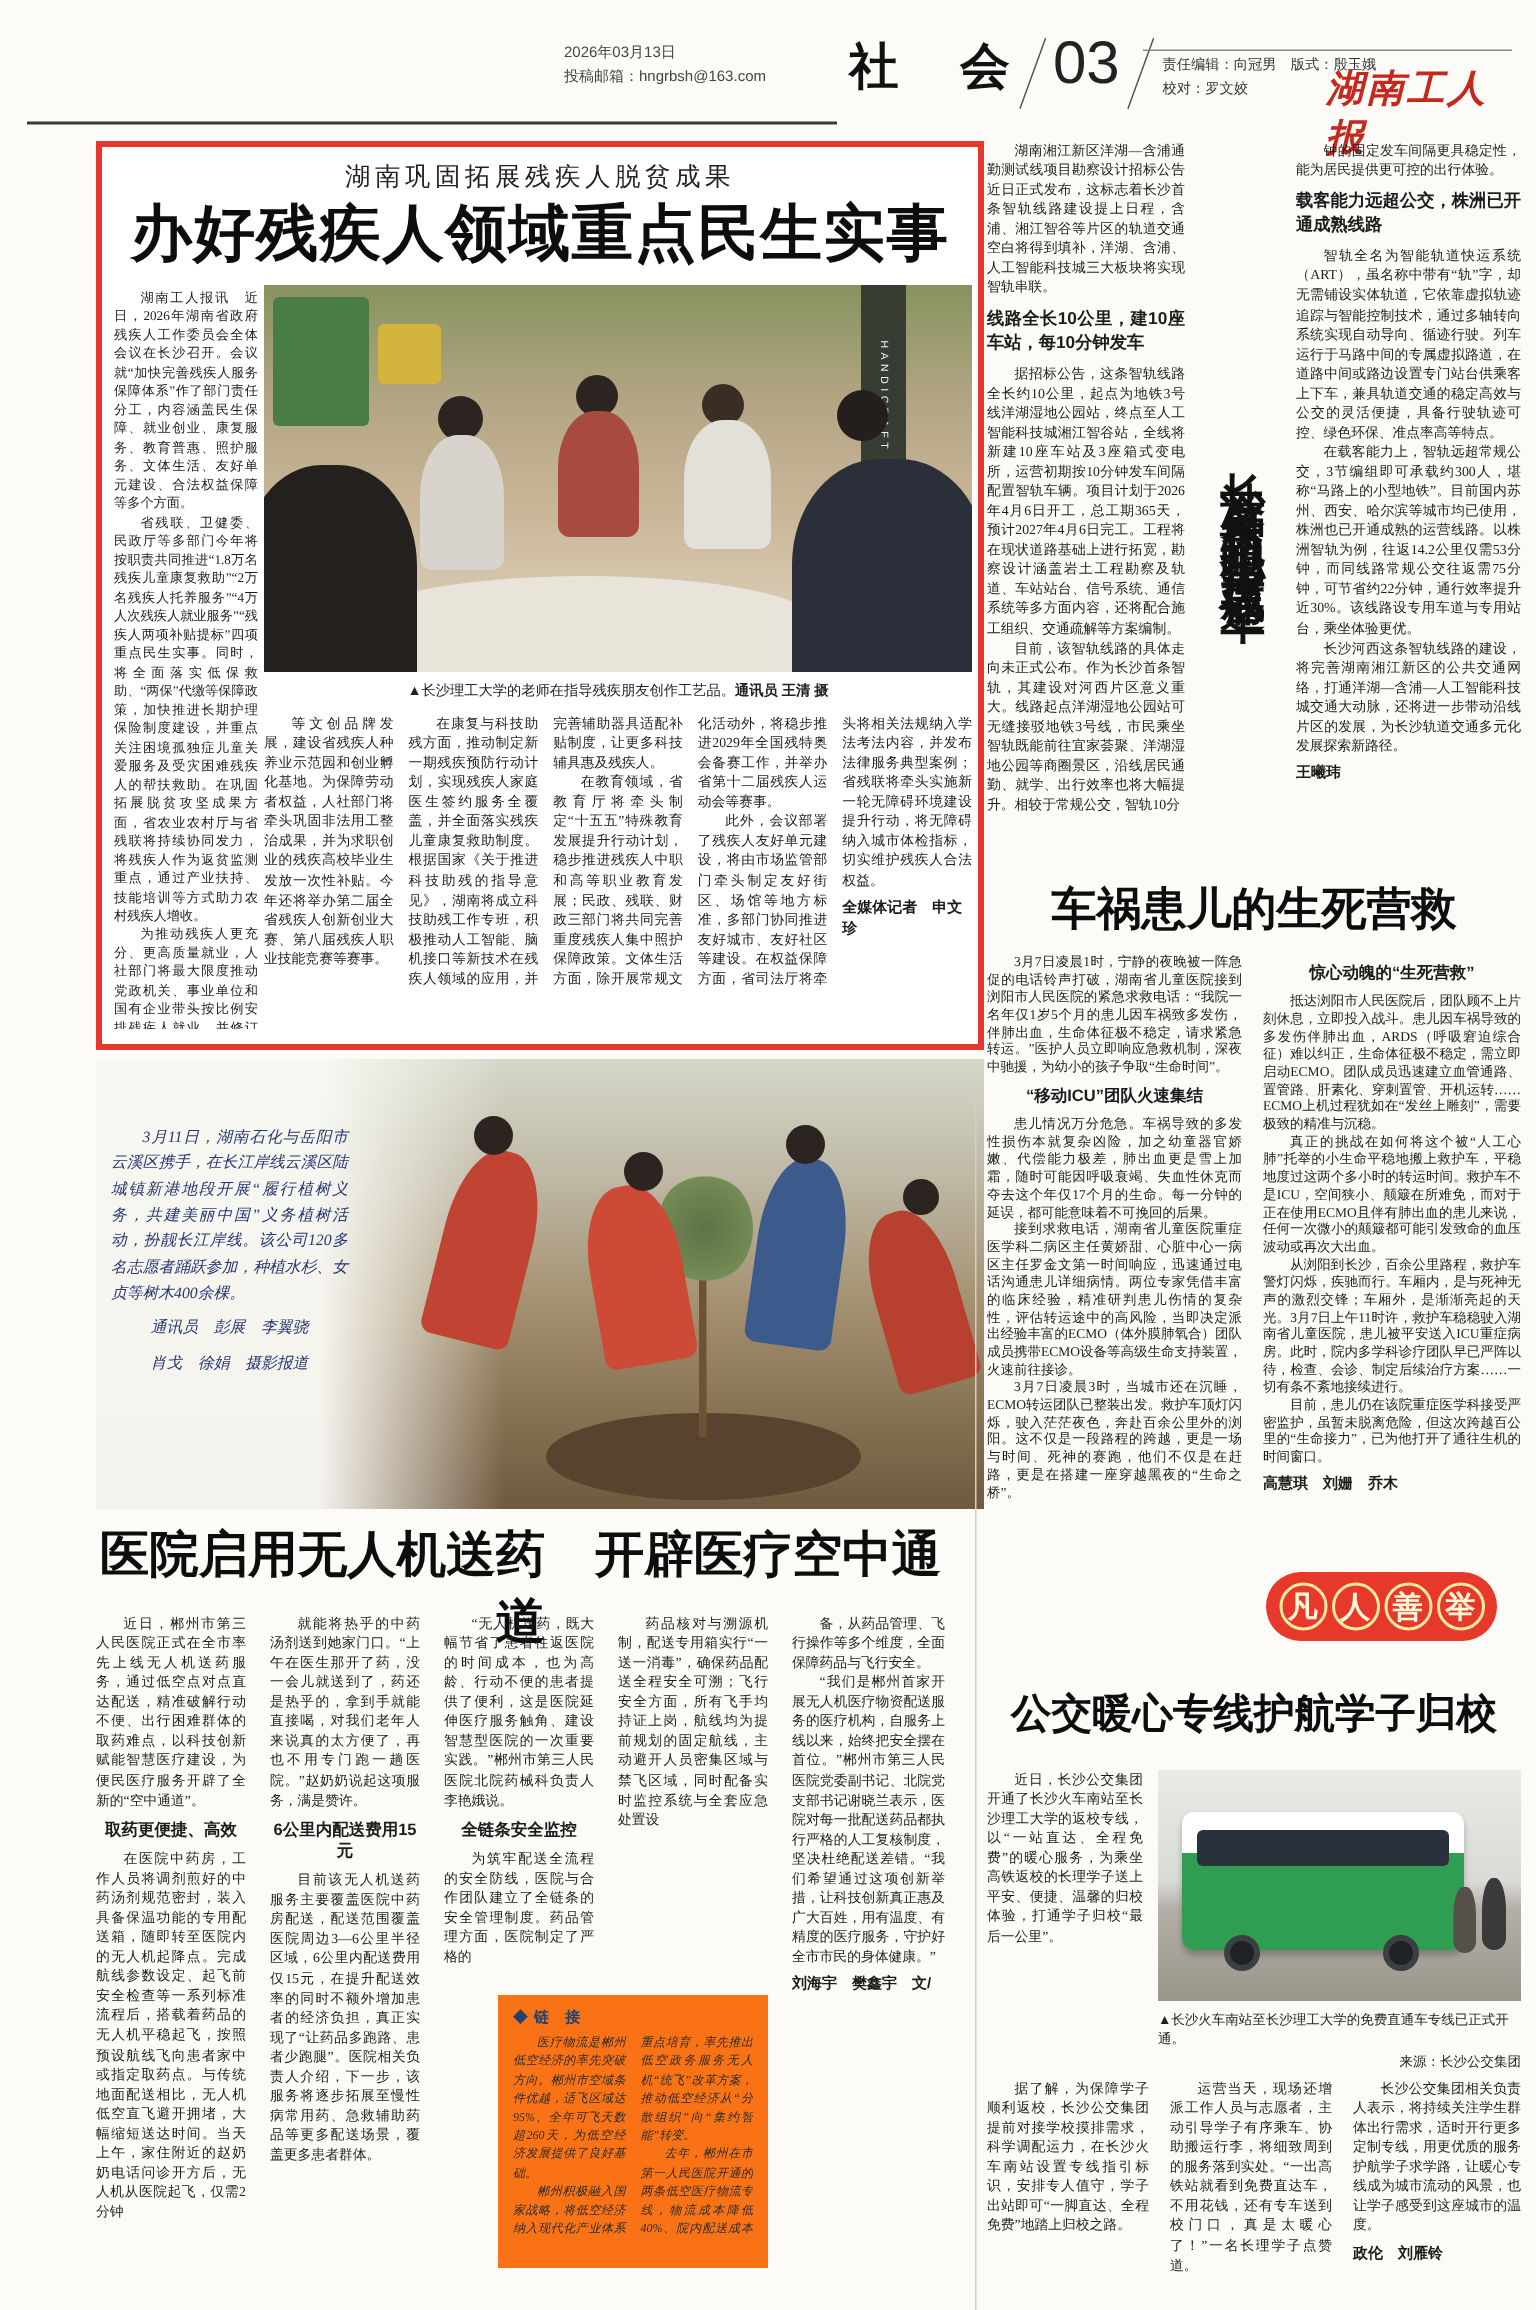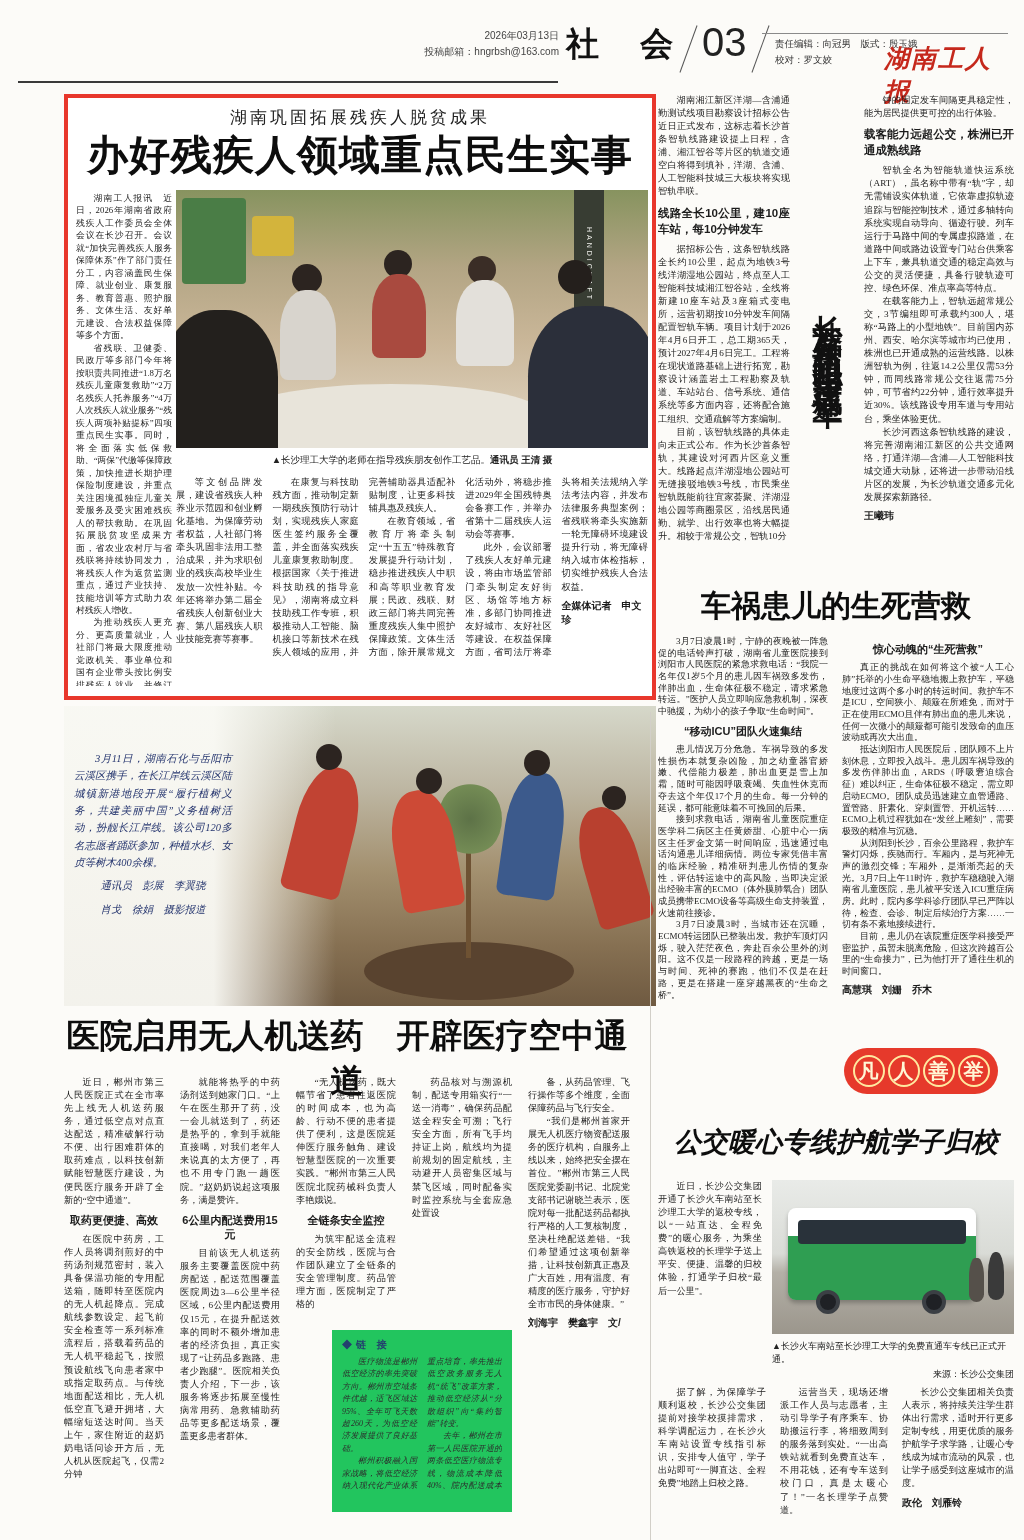--- a/index.html
+++ b/index.html
@@ -1,19 +1,19 @@
 <!DOCTYPE html>
 <html><head>
 <meta charset="utf-8">
 <style>
   html,body{margin:0;padding:0;background:#e9e7e2;}
   .page{position:relative;width:1024px;height:1540px;margin:0 auto;background:#fcfbf8;
         font-family:"Liberation Serif","DejaVu Serif",serif;color:#1c1c1c;overflow:hidden;}
   
-  .hdr-date{position:absolute;left:361px;top:28px;width:198px;text-align:right;
+  .hdr-date{position:absolute;left:376px;top:28px;width:198px;text-align:left;
             font-size:10px;color:#444;line-height:1.6;font-family:"Liberation Sans",sans-serif;}
   .hdr-section{position:absolute;left:566px;top:22px;font-family:"Liberation Sans",sans-serif;
                font-weight:900;font-size:33px;letter-spacing:16px;color:#111;}
   .hdr-pageno{position:absolute;left:702px;top:20px;font-family:"Liberation Sans",sans-serif;
               font-size:40px;color:#222;}
   .hdr-staff{position:absolute;left:775px;top:36px;width:170px;font-size:9.5px;color:#333;
              line-height:1.7;font-family:"Liberation Sans",sans-serif;}
   .hdr-masthead{position:absolute;left:884px;top:42px;width:130px;color:#c5281c;
                 font-size:25px;font-weight:bold;font-style:italic;letter-spacing:2px;}
   .hdr-rule-main{position:absolute;left:18px;top:81px;width:540px;height:2px;background:#3a3a3a;}
@@ -65,21 +65,21 @@
   
   .drone{position:absolute;left:64px;top:1014px;width:566px;height:526px;}
   .drone-headline{position:absolute;left:0;top:0;width:100%;text-align:center;font-size:33px;
                   font-weight:900;font-family:"Liberation Sans",sans-serif;color:#0d0d0d;}
   .drone .col{font-size:9.2px;line-height:1.42;}
   .dc1{left:0;top:62px;width:100px;height:464px;}
   .dc2{left:116px;top:62px;width:100px;height:464px;}
   .dc3{left:232px;top:62px;width:100px;height:236px;}
   .dc4{left:348px;top:62px;width:100px;height:236px;}
   .dc5{left:464px;top:62px;width:102px;height:252px;}
-  .link-box{position:absolute;left:268px;top:316px;width:180px;height:182px;background:#22c55e;
+  .link-box{position:absolute;left:268px;top:316px;width:180px;height:182px;background:#f97316;
             padding:8px 10px;box-sizing:border-box;}
   .link-title{font-family:"Liberation Sans",sans-serif;font-weight:bold;font-size:10px;
               color:#23406e;margin-bottom:4px;letter-spacing:4px;}
   .link-text{column-count:2;column-gap:10px;font-size:8px;line-height:1.55;font-style:italic;
              color:#2c2c2c;text-align:justify;height:140px;overflow:hidden;}
   .link-text p{margin:0;text-indent:2em;}
   
   .v-rule{position:absolute;left:650px;top:712px;width:1px;height:828px;background:#d2cfc8;}
   .rail{position:absolute;left:658px;top:94px;width:356px;height:482px;display:flex;gap:10px;}
   .rail .col{position:relative;font-size:9.2px;line-height:1.42;height:482px;}
@@ -96,21 +96,21 @@
   .rl{left:0;top:50px;width:170px;height:408px;}
   .rr{left:184px;top:50px;width:172px;height:408px;}
   .stamp{position:absolute;left:186px;top:462px;width:154px;height:46px;background:#e6392b;
          border-radius:24px;display:flex;align-items:center;justify-content:center;gap:3px;}
   .stamp-char{width:32px;height:32px;border-radius:50%;border:2px solid #ffe9a0;color:#fff7d6;
               font-weight:900;font-size:20px;display:flex;align-items:center;justify-content:center;
               font-family:"Liberation Sans",sans-serif;box-sizing:border-box;}
   
   .bus-art{position:absolute;left:658px;top:1108px;width:356px;height:432px;}
   .bus-headline{position:absolute;left:0;top:16px;width:100%;text-align:center;font-size:27px;
-                font-weight:900;font-family:"Liberation Sans",sans-serif;color:#0d0d0d;font-style:italic;}
+                font-weight:900;font-family:"Liberation Sans",sans-serif;color:#0d0d0d;}
   .bus-art .col{font-size:9.2px;line-height:1.42;}
   .bintro{left:0;top:72px;width:104px;height:154px;}
   .bus-photo{position:absolute;left:114px;top:72px;width:242px;height:154px;overflow:hidden;
              background:linear-gradient(180deg,#e9ebe8 0%,#d9dbd6 48%,#b4b0a7 60%,#9b968c 100%);}
   .bus-body{position:absolute;left:16px;top:28px;width:188px;height:92px;border-radius:8px;
             background:linear-gradient(180deg,#ffffff 0 30%,#2f9e52 30% 100%);box-shadow:0 3px 4px rgba(0,0,0,.25);}
   .bus-windows{position:absolute;left:26px;top:40px;width:168px;height:24px;background:#29323a;border-radius:4px;}
   .bus-wheel{position:absolute;width:24px;height:24px;border-radius:50%;background:#1f2125;border:4px solid #3b3f44;box-sizing:border-box;}
   .bus-caption{position:absolute;left:114px;top:232px;width:242px;font-size:9px;
                font-family:"Liberation Sans",sans-serif;color:#222;line-height:1.45;}
@@ -257,22 +257,22 @@
     <div class="rescue-headline">车祸患儿的生死营救</div>
     <div class="col rl">
         <p>3月7日凌晨1时，宁静的夜晚被一阵急促的电话铃声打破，湖南省儿童医院接到浏阳市人民医院的紧急求救电话：“我院一名年仅1岁5个月的患儿因车祸致多发伤，伴肺出血，生命体征极不稳定，请求紧急转运。”医护人员立即响应急救机制，深夜中驰援，为幼小的孩子争取“生命时间”。</p>
         <div class="subhead">“移动ICU”团队火速集结</div>
         <p>患儿情况万分危急。车祸导致的多发性损伤本就复杂凶险，加之幼童器官娇嫩、代偿能力极差，肺出血更是雪上加霜，随时可能因呼吸衰竭、失血性休克而夺去这个年仅17个月的生命。每一分钟的延误，都可能意味着不可挽回的后果。</p>
         <p>接到求救电话，湖南省儿童医院重症医学科二病区主任黄娇甜、心脏中心一病区主任罗金文第一时间响应，迅速通过电话沟通患儿详细病情。两位专家凭借丰富的临床经验，精准研判患儿伤情的复杂性，评估转运途中的高风险，当即决定派出经验丰富的ECMO（体外膜肺氧合）团队成员携带ECMO设备等高级生命支持装置，火速前往接诊。</p>
         <p>3月7日凌晨3时，当城市还在沉睡，ECMO转运团队已整装出发。救护车顶灯闪烁，驶入茫茫夜色，奔赴百余公里外的浏阳。这不仅是一段路程的跨越，更是一场与时间、死神的赛跑，他们不仅是在赶路，更是在搭建一座穿越黑夜的“生命之桥”。</p>
       </div>
     <div class="col rr">
         <div class="subhead">惊心动魄的“生死营救”</div>
+        <p>抵达浏阳市人民医院后，团队顾不上片刻休息，立即投入战斗。患儿因车祸导致的多发伤伴肺出血，ARDS（呼吸窘迫综合征）难以纠正，生命体征极不稳定，需立即启动ECMO。团队成员迅速建立血管通路、置管路、肝素化、穿刺置管、开机运转……ECMO上机过程犹如在“发丝上雕刻”，需要极致的精准与沉稳。</p>
         <p>真正的挑战在如何将这个被“人工心肺”托举的小生命平稳地搬上救护车，平稳地度过这两个多小时的转运时间。救护车不是ICU，空间狭小、颠簸在所难免，而对于正在使用ECMO且伴有肺出血的患儿来说，任何一次微小的颠簸都可能引发致命的血压波动或再次大出血。</p>
-        <p>抵达浏阳市人民医院后，团队顾不上片刻休息，立即投入战斗。患儿因车祸导致的多发伤伴肺出血，ARDS（呼吸窘迫综合征）难以纠正，生命体征极不稳定，需立即启动ECMO。团队成员迅速建立血管通路、置管路、肝素化、穿刺置管、开机运转……ECMO上机过程犹如在“发丝上雕刻”，需要极致的精准与沉稳。</p>
         <p>从浏阳到长沙，百余公里路程，救护车警灯闪烁，疾驰而行。车厢内，是与死神无声的激烈交锋；车厢外，是渐渐亮起的天光。3月7日上午11时许，救护车稳稳驶入湖南省儿童医院，患儿被平安送入ICU重症病房。此时，院内多学科诊疗团队早已严阵以待，检查、会诊、制定后续治疗方案……一切有条不紊地接续进行。</p>
         <p>目前，患儿仍在该院重症医学科接受严密监护，虽暂未脱离危险，但这次跨越百公里的“生命接力”，已为他打开了通往生机的时间窗口。</p>
         <div class="byline">高慧琪　刘姗　乔木</div>
       </div>
     <div class="stamp">
         <span class="stamp-char">凡</span>
         <span class="stamp-char">人</span>
         <span class="stamp-char">善</span>
         <span class="stamp-char">举</span>
       </div>

